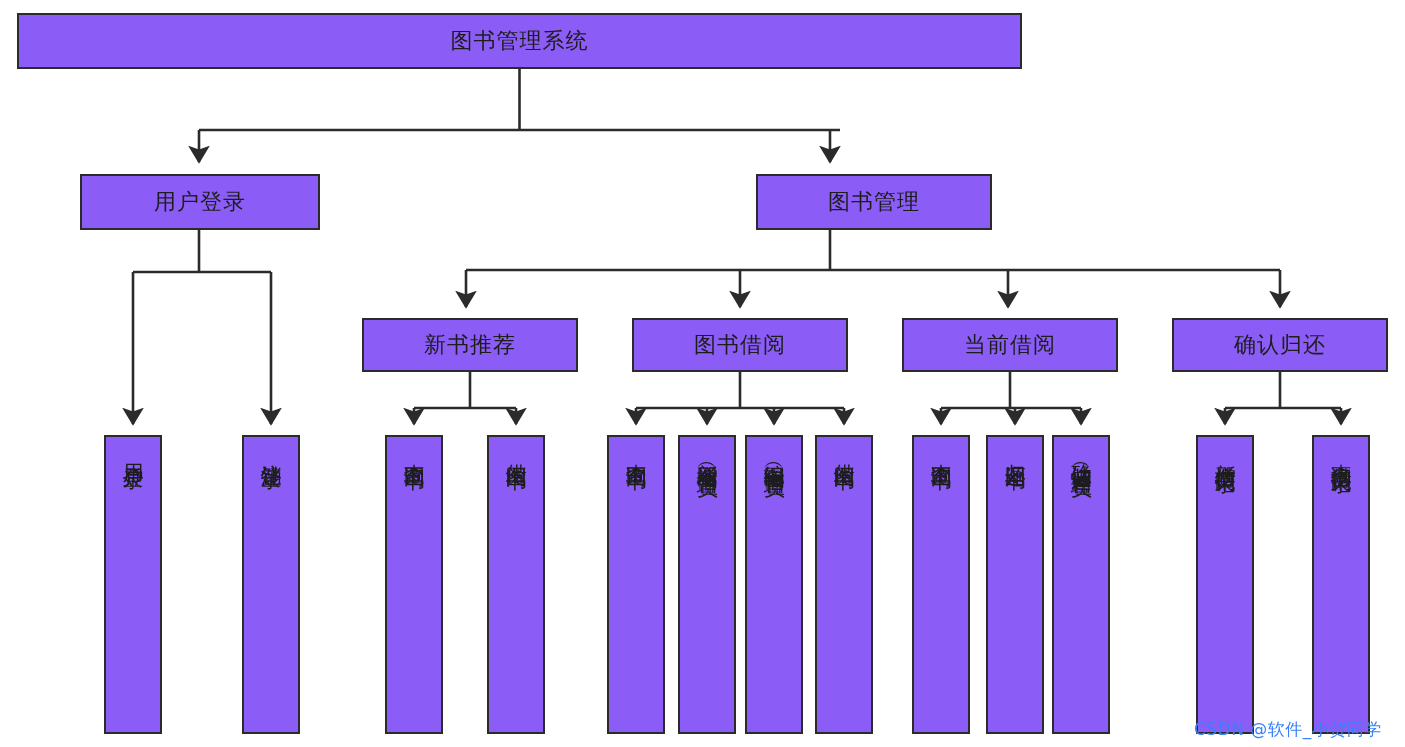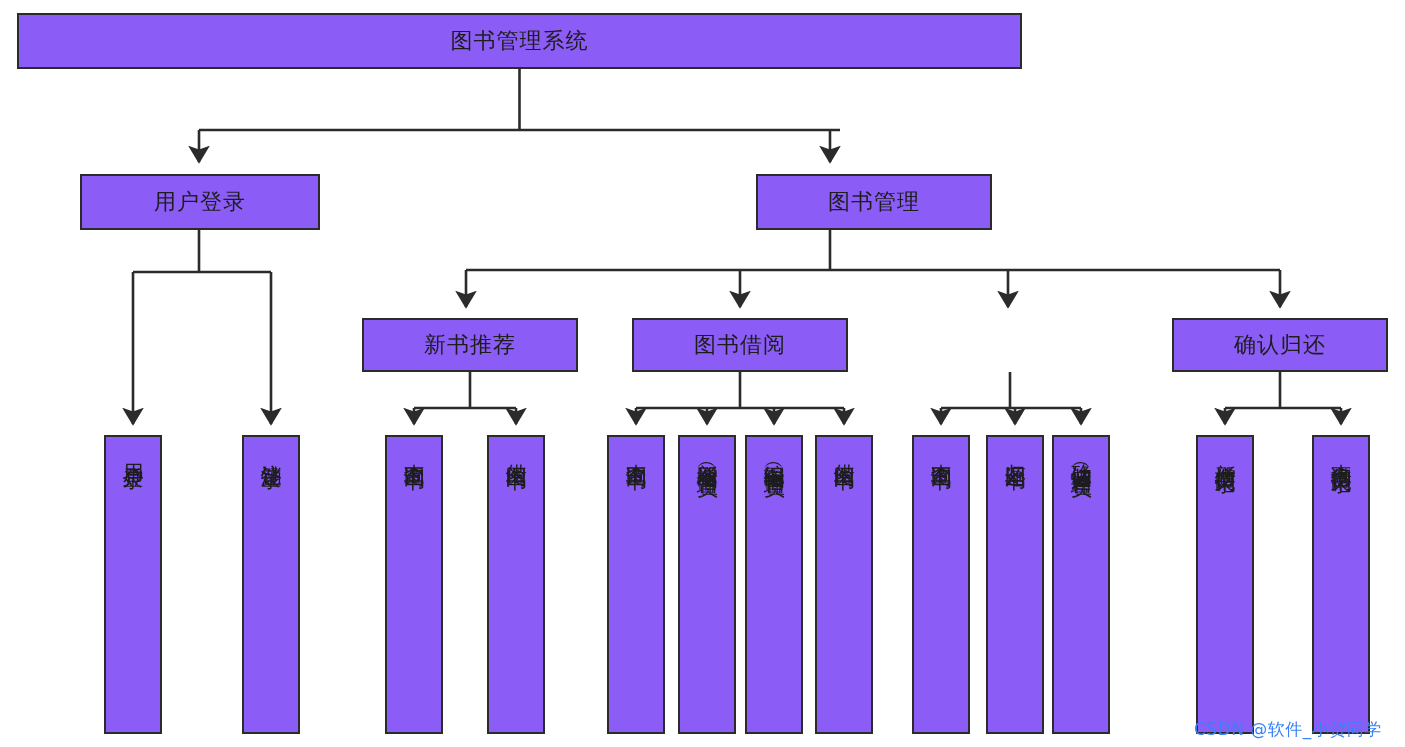--- a/index.html
+++ b/index.html
@@ -129,20 +129,23 @@
   <div class="node horiz" style="left:712px; top:174px; width:236px; height:56px;margin-left:44px;">
     <span>图书管理</span>
   </div>
 
   <div class="node horiz" style="left:362px; top:318px; width:216px; height:54px;">
     <span>新书推荐</span>
   </div>
   <div class="node horiz" style="left:632px; top:318px; width:216px; height:54px;">
     <span>图书借阅</span>
   </div>
+  <div class="node horiz" style="left:902px; top:318px; width:216px; height:54px;">
+    <span>当前借阅</span>
+  </div>
   <div class="node horiz" style="left:1172px; top:318px; width:216px; height:54px;">
     <span>确认归还</span>
   </div>
 
   <div class="node vert" style="left:104px; top:435px; width:58px; height:299px;">
     <span class="vlabel">用户登录</span>
   </div>
   <div class="node vert" style="left:242px; top:435px; width:58px; height:299px;">
     <span class="vlabel">注销登录</span>
   </div>

